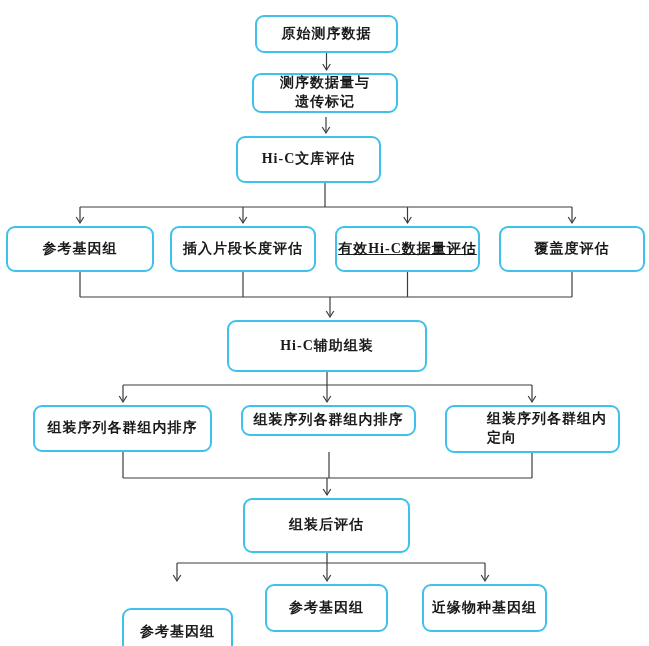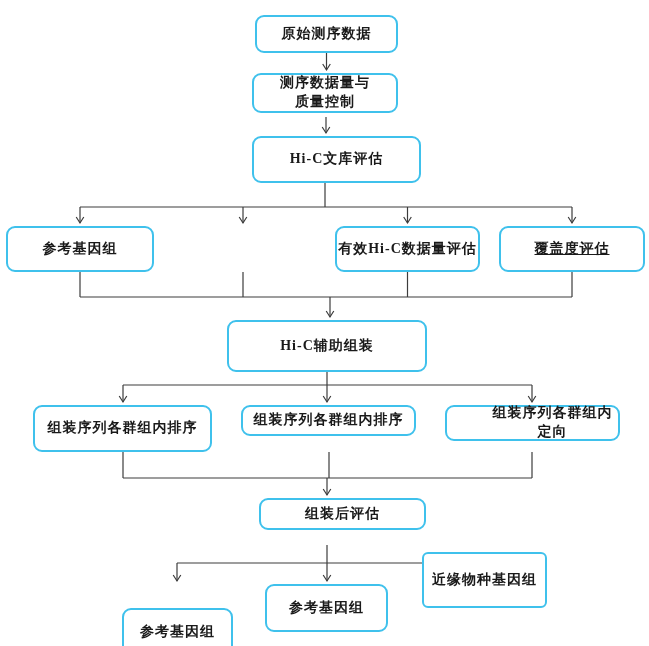--- a/index.html
+++ b/index.html
@@ -25,43 +25,43 @@
   .node {
     position: absolute;
     box-sizing: border-box;
     background: #ffffff;
     border: 2px solid #3fc1ec;
     border-radius: 9px;
     display: flex;
     flex-direction: column;
     align-items: center;
     justify-content: center;
-    text-align: center;
+    text-align: left;
     font-size: 14px;
     font-weight: bold;
     color: #1a1a1a;
     line-height: 1.35;
     letter-spacing: 1px;
   }
   
   .n-raw            { left: 255px; top: 15px;  width: 143px; height: 38px; }
   .n-qc             { left: 252px; top: 73px;  width: 146px; height: 40px; }
-  .n-lib            { left: 252px; top: 136px; width: 169px; height: 47px; }
+  .n-lib            { left: 236px; top: 136px; width: 145px; height: 47px; }
   .n-align          { left: 6px;   top: 226px; width: 148px; height: 46px; }
   .n-insert         { left: 170px; top: 226px; width: 146px; height: 46px; }
-  .n-valid          { left: 335px; top: 226px; width: 145px; height: 46px; }
-  .n-cov            { left: 499px; top: 226px; width: 146px; height: 46px; text-decoration: underline; }
+  .n-valid          { left: 335px; top: 226px; width: 145px; height: 46px; text-decoration: underline; }
+  .n-cov            { left: 499px; top: 226px; width: 146px; height: 46px; }
   .n-assembly       { left: 227px; top: 320px; width: 200px; height: 52px; }
   .n-cluster        { left: 33px;  top: 405px; width: 179px; height: 47px; }
   .n-order          { left: 241px; top: 405px; width: 175px; height: 31px; }
-  .n-orient         { left: 445px; top: 405px; width: 175px; height: 36px; padding-left: 40px; }
-  .n-posteval       { left: 259px; top: 498px; width: 167px; height: 32px; }
+  .n-orient         { left: 445px; top: 405px; width: 175px; height: 48px; padding-left: 40px; }
+  .n-posteval       { left: 243px; top: 498px; width: 167px; height: 55px; }
   .n-refgenome      { left: 122px; top: 584px; width: 111px; height: 48px; margin-top: 24px; }
   .n-marker         { left: 265px; top: 584px; width: 123px; height: 48px; }
-  .n-related        { left: 422px; top: 552px; width: 125px; height: 56px; border-radius: 6px; }
+  .n-related        { left: 422px; top: 584px; width: 125px; height: 48px; }
 </style>
 </head>
 <body>
 
 <div class="stage">
 
   <svg class="connectors" viewBox="0 0 649 646" xmlns="http://www.w3.org/2000/svg">
     <defs>
       <marker id="arrowhead" markerWidth="11" markerHeight="11" refX="7.2" refY="5" orient="auto" markerUnits="userSpaceOnUse">
         <path d="M1.2,1.2 L7.2,5 L1.2,8.8" fill="none" stroke="#3c3c3c" stroke-width="1.2"></path>
@@ -106,31 +106,34 @@
       <path d="M485 563 L485 581" marker-end="url(#arrowhead)"></path>
     </g>
   </svg>
 
   <div class="node n-raw">
     <span>原始测序数据</span>
   </div>
 
   <div class="node n-qc">
     <span>测序数据量与</span>
-    <span>质量控制</span>
+    <span>遗传标记</span>
   </div>
 
   <div class="node n-lib">
     <span>Hi-C文库评估</span>
   </div>
 
   <div class="node n-align">
     <span>参考基因组</span>
   </div>
 
+  <div class="node n-insert">
+    <span>插入片段长度评估</span>
+  </div>
 
   <div class="node n-valid">
     <span>有效Hi-C数据量评估</span>
   </div>
 
   <div class="node n-cov">
     <span>覆盖度评估</span>
   </div>
 
   <div class="node n-assembly">

